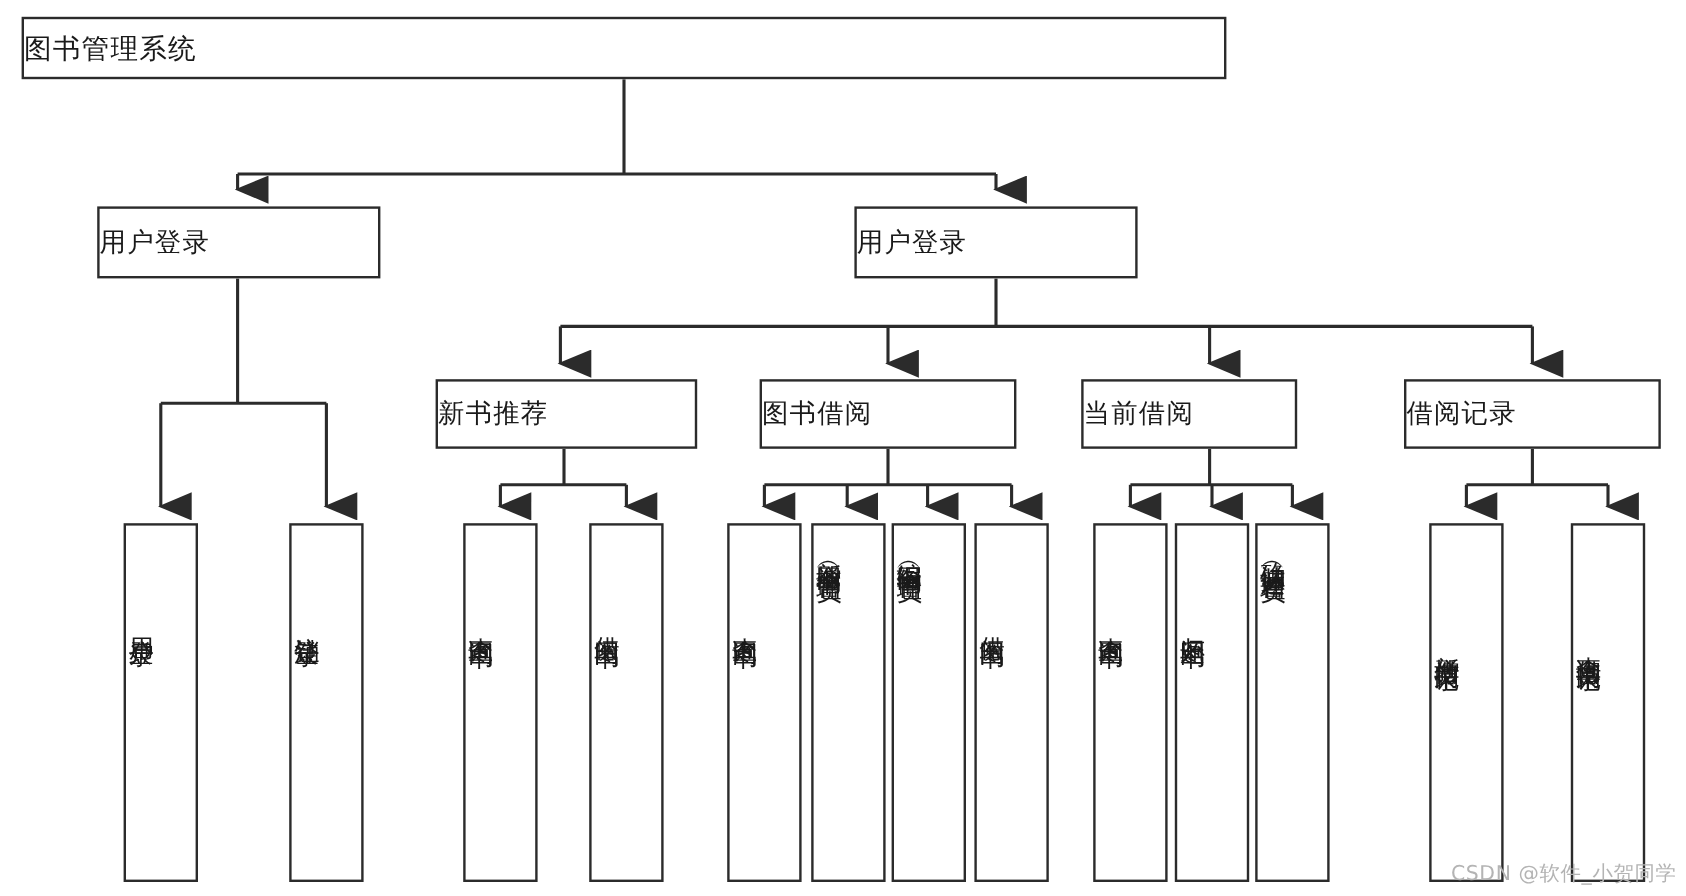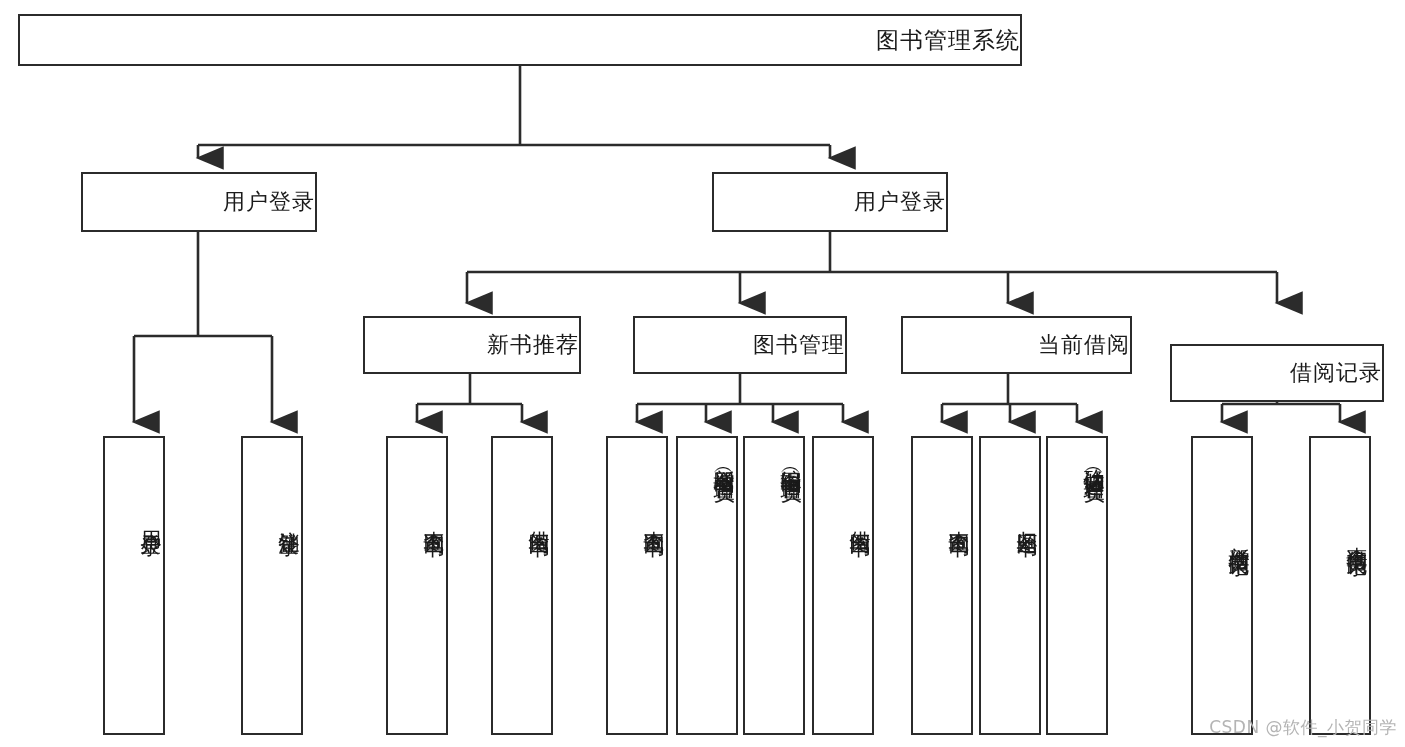--- a/index.html
+++ b/index.html
@@ -23,21 +23,21 @@
     height: 747px;
     pointer-events: none;
   }
   .node {
     position: absolute;
     box-sizing: border-box;
     border: 2px solid #2b2b2b;
     background: #ffffff;
     display: flex;
     align-items: center;
-    justify-content: flex-end;
+    justify-content: flex-start;
     color: #1a1a1a;
   }
   .node-h {
     font-size: 22px;
     letter-spacing: 1px;
   }
   .node-root {
     font-size: 23px;
     letter-spacing: 1px;
   }
@@ -136,26 +136,26 @@
     <span>用户登录</span>
   </div>
   <div class="node node-h" style="left:712px; top:172px; width:236px; height:60px;">
     <span>用户登录</span>
   </div>
 
   <div class="node node-h" style="left:363px; top:316px; width:218px; height:58px;">
     <span>新书推荐</span>
   </div>
   <div class="node node-h" style="left:633px; top:316px; width:214px; height:58px;">
-    <span>图书管理</span>
-  </div>
-  <div class="node node-h" style="left:901px; top:316px; width:231px; height:58px;">
+    <span>图书借阅</span>
+  </div>
+  <div class="node node-h" style="left:901px; top:316px; width:180px; height:58px;">
     <span>当前借阅</span>
   </div>
-  <div class="node node-h" style="left:1170px; top:316px; width:214px; height:58px;margin-top:28px;">
+  <div class="node node-h" style="left:1170px; top:316px; width:214px; height:58px;">
     <span>借阅记录</span>
   </div>
 
   <div class="node node-leaf leaf-mid" style="left:103px; top:436px; width:62px; height:299px;">
     <span class="vtext">用户登录</span>
   </div>
   <div class="node node-leaf leaf-mid" style="left:241px; top:436px; width:62px; height:299px;">
     <span class="vtext">注销登录</span>
   </div>
 

